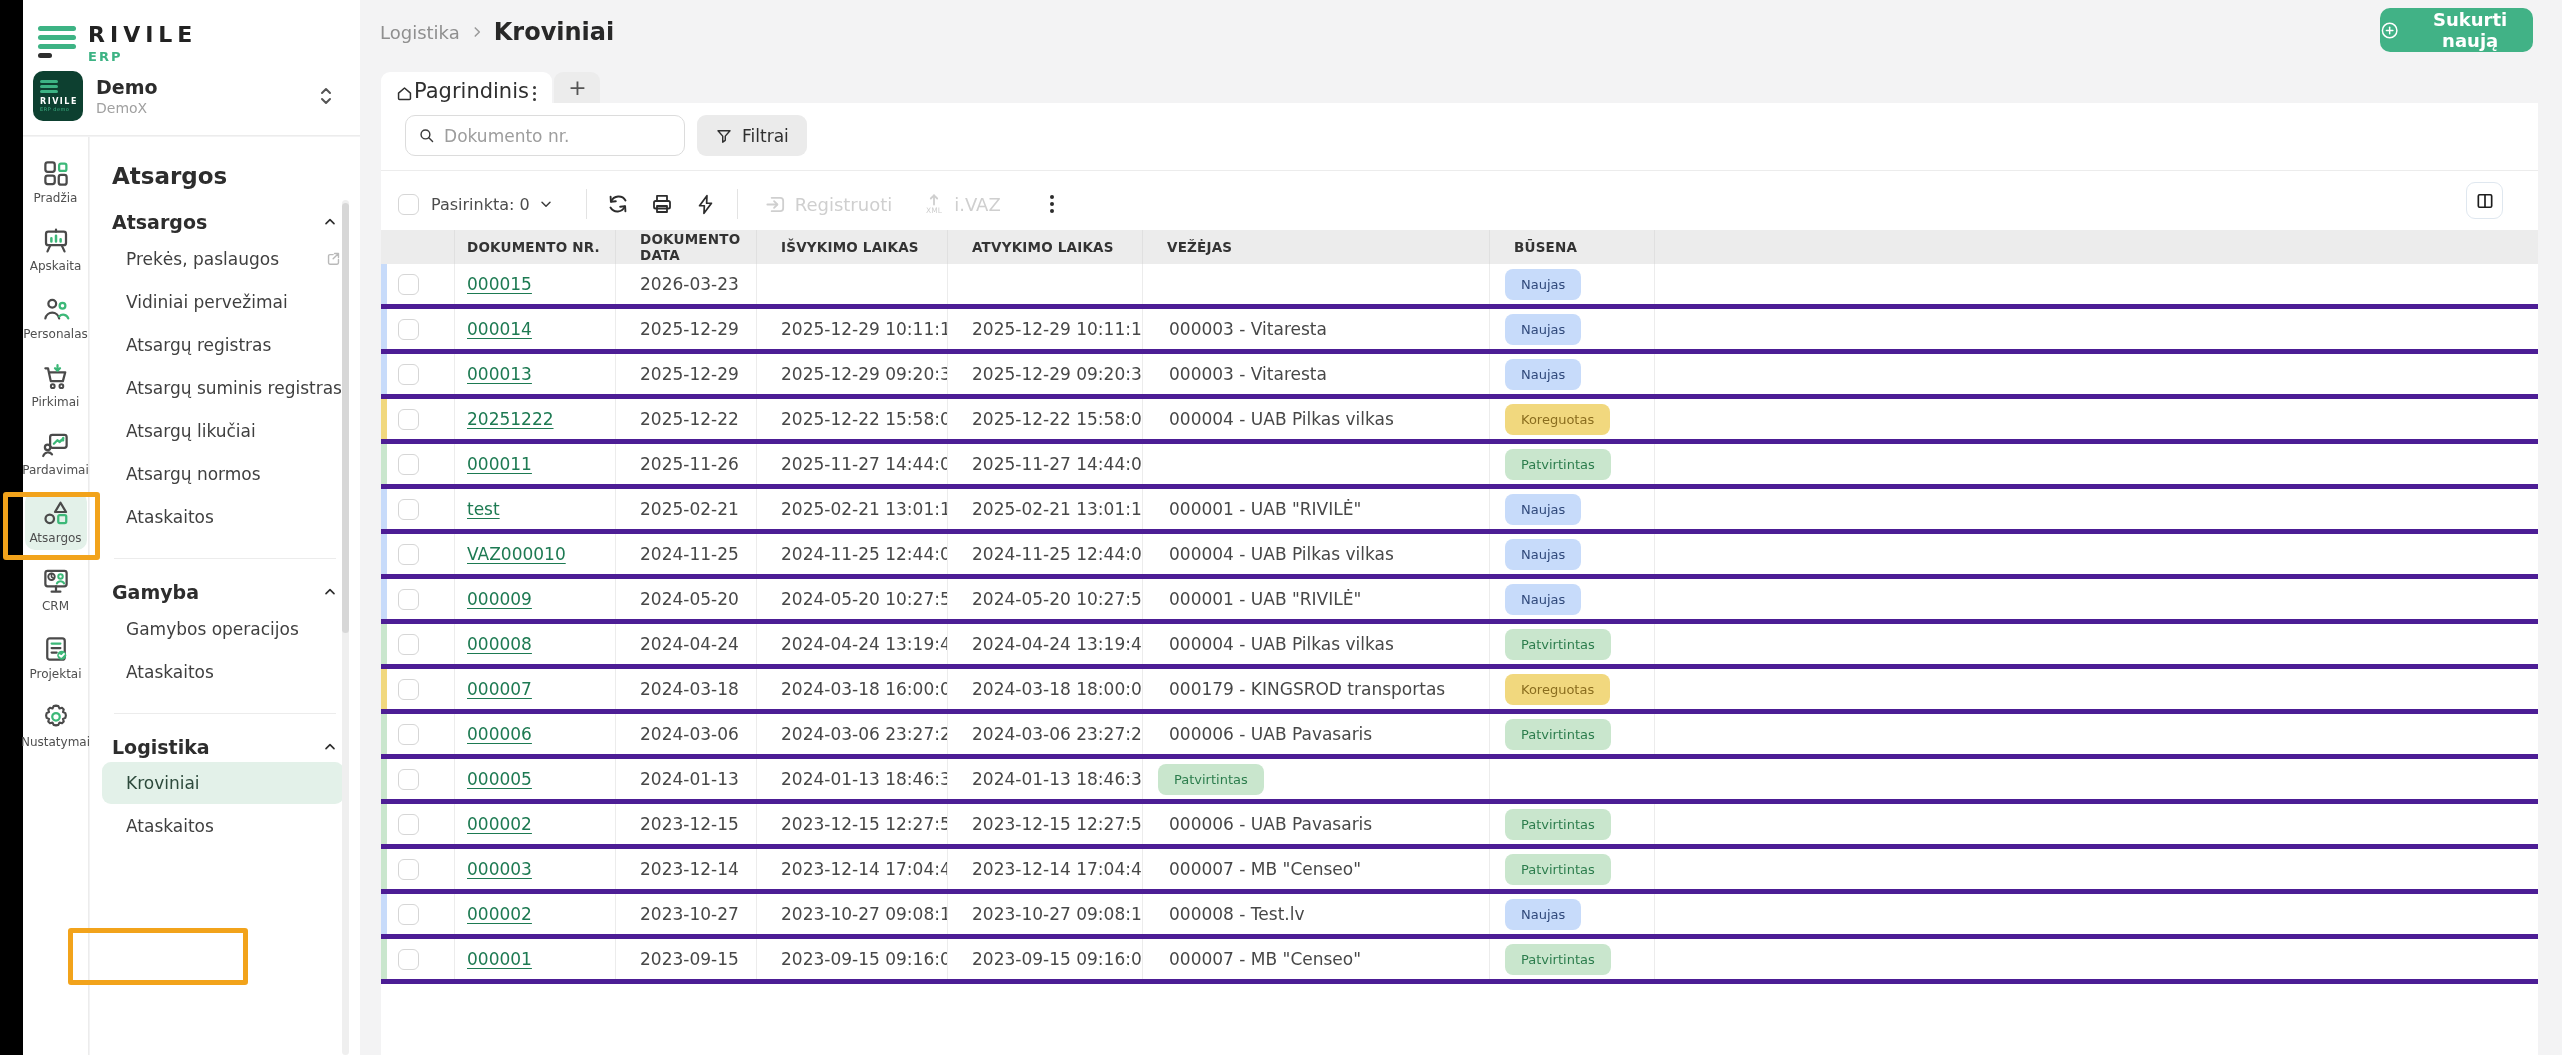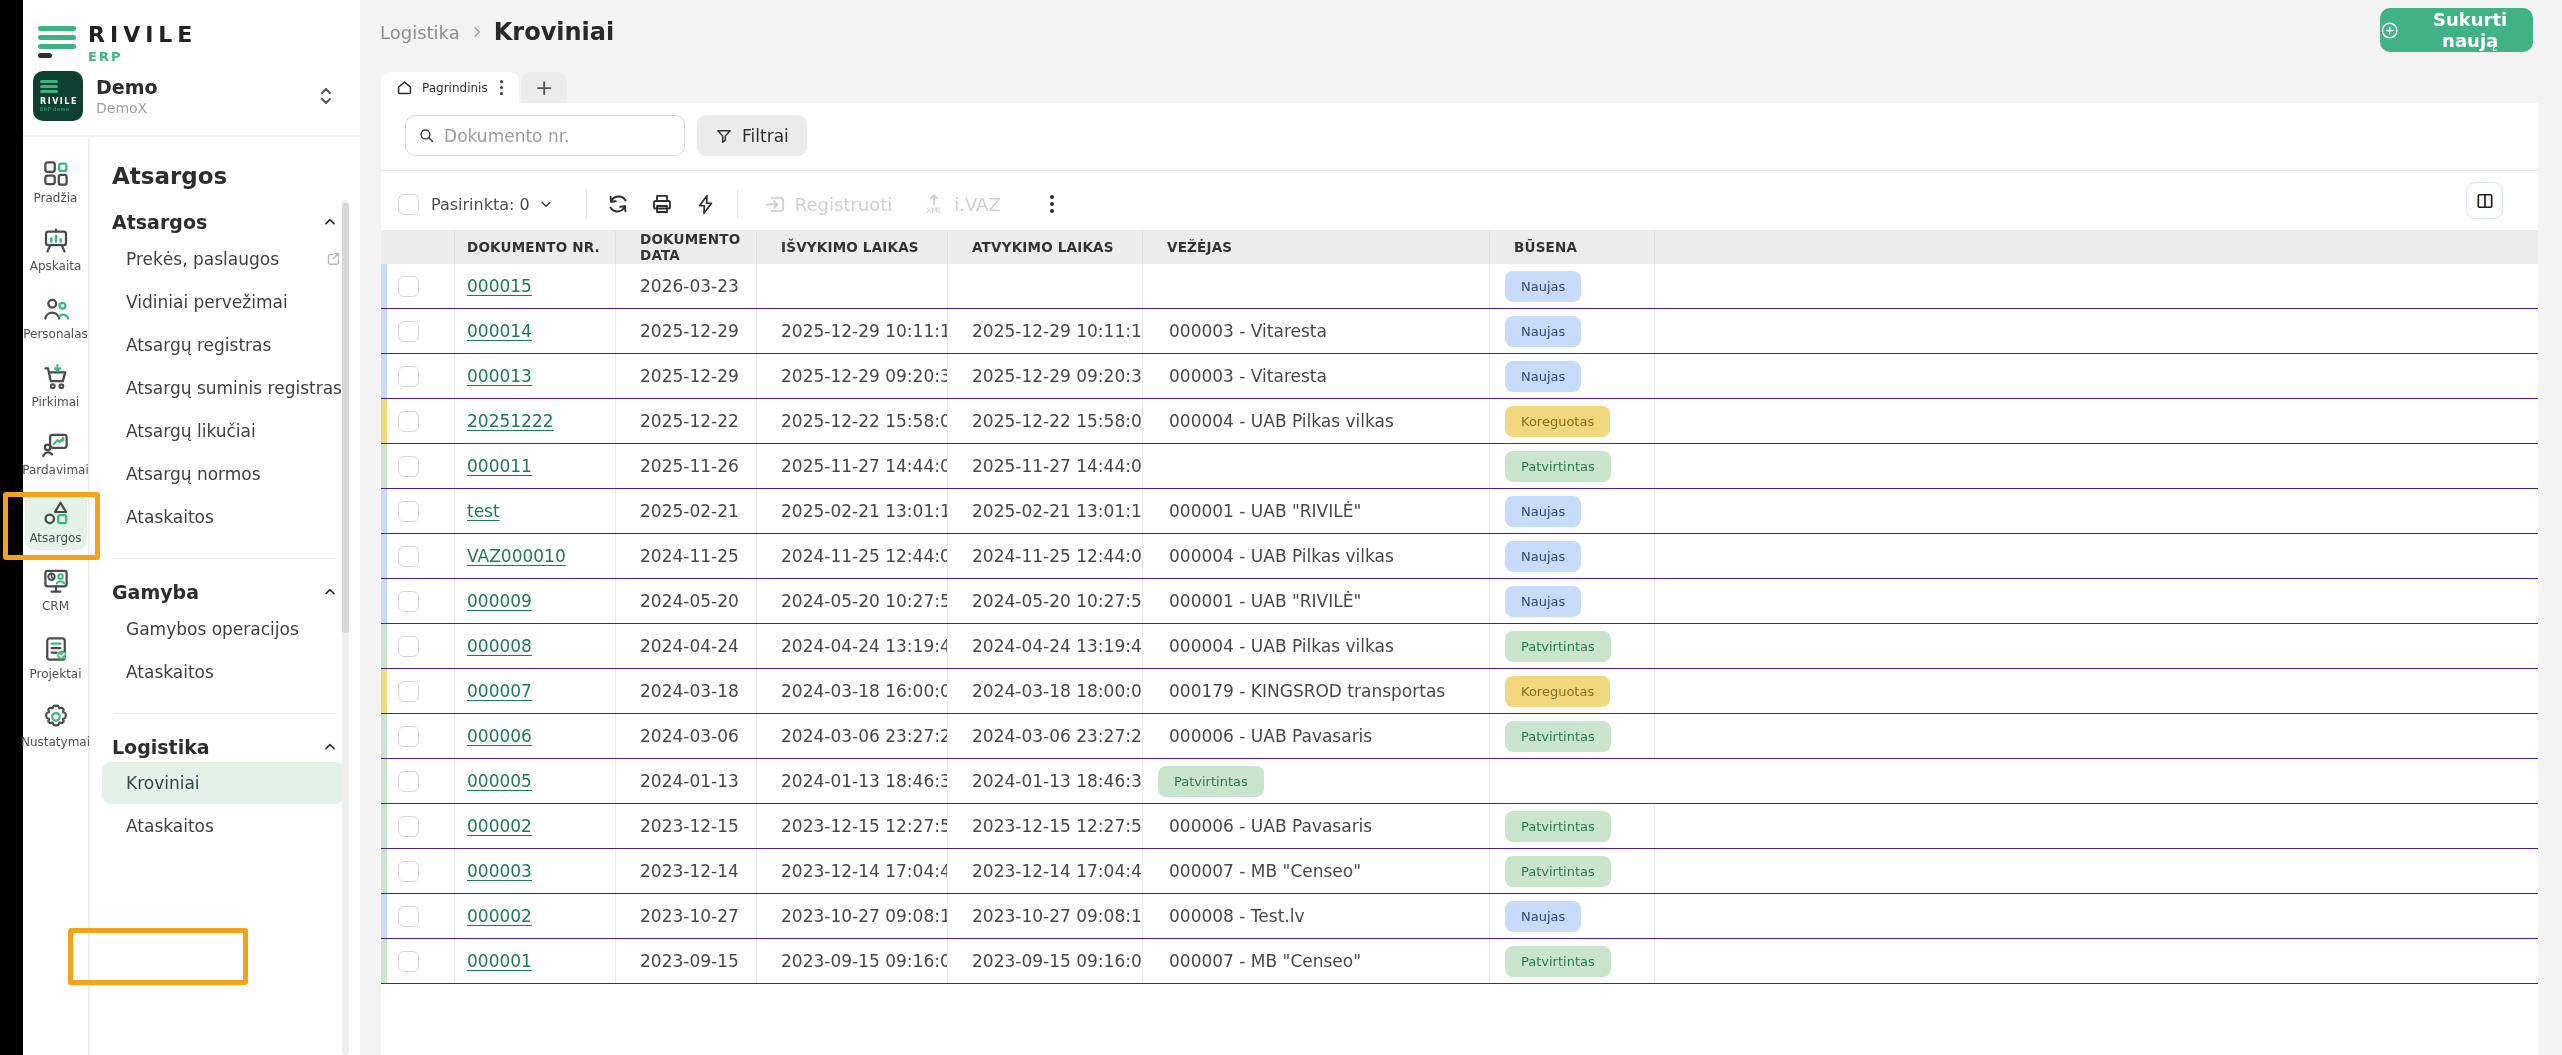--- a/index.html
+++ b/index.html
@@ -49,21 +49,21 @@
 
   
   .main { position:absolute; left:361px; top:0; width:2201px; height:1055px; background:#f3f3f4; }
   .breadcrumb { position:absolute; left:19px; top:18px; display:flex; align-items:center; gap:10px; }
   .bc-parent { font-size:18px; color:#8f8f8f; cursor:pointer; }
   .bc-sep { color:#9a9a9a; display:flex; }
   .bc-current { font-size:24px; font-weight:700; color:#282828; }
   .create-btn { position:absolute; left:2019px; top:8px; width:153px; height:44px; background:#41b286; border:none; border-radius:10px; color:#fff; font-size:18px; font-weight:600; display:flex; align-items:center; justify-content:center; gap:8px; cursor:pointer; font-family:inherit; }
 
   .tabs { position:absolute; left:20px; top:72px; display:flex; align-items:flex-end; gap:2px; }
-  .tab { height:31px; border-radius:9px 9px 0 0; display:flex; align-items:center; padding:0 14px; gap:8px; font-size:12px; color:#2f2f2f; cursor:pointer; }
+  .tab { height:31px; border-radius:9px 9px 0 0; display:flex; align-items:flex-end; padding:0 14px; font-size:21px; color:#2f2f2f; cursor:pointer; }
   .tab.active { background:#fff; }
   .tab .dots { display:flex; flex-direction:column; gap:2.5px; margin-left:2px; padding:2px; cursor:pointer; }
   .tab .dots i { width:3.5px; height:3.5px; border-radius:50%; background:#3a3a3a; }
   .tab-add { width:46px; height:31px; background:#ececec; border-radius:9px 9px 0 0; display:flex; align-items:center; justify-content:center; font-size:22px; color:#555; cursor:pointer; }
 
   .card { position:absolute; left:20px; top:103px; width:2157px; height:952px; background:#fff; }
 
   .search-box { position:absolute; left:24px; top:12px; width:280px; height:41px; border:1.5px solid #dcdcdc; border-radius:10px; background:#fff; display:flex; align-items:center; padding:0 12px; gap:9px; }
   .search-box input { border:none; outline:none; font-size:17px; color:#333; width:100%; font-family:inherit; background:transparent; }
   .search-box input::placeholder { color:#9d9d9d; }
@@ -81,21 +81,21 @@
   .columns-btn { position:absolute; right:35px; top:79px; width:37px; height:37px; border:1px solid #dfe7ef; border-radius:9px; background:#fff; display:flex; align-items:center; justify-content:center; cursor:pointer; color:#222; }
 
   
   .grid-row { display:grid; grid-template-columns:74px 161px 141px 191px 195px 347px 165px 1fr; }
   .thead { position:absolute; left:0; top:127px; width:100%; height:34px; background:#ececec; }
   .thead .hc { display:flex; align-items:center; font-size:13.5px; font-weight:700; color:#333; letter-spacing:.2px; line-height:1.15; border-right:1px solid #e0e0e0; padding:2px 10px 2px 24px; text-transform:uppercase; }
   .thead .hc:first-child { padding-left:17px; }
   .thead .hc:nth-child(2) { padding-left:12px; }
   .thead .hc:last-child { border-right:none; }
   .tbody { position:absolute; left:0; top:161px; width:100%; }
-  .trow { height:45px; border-bottom:1px solid #4c1d95; position:relative; background:#fff; }
+  .trow { height:45px; border-bottom:5px solid #4c1d95; position:relative; background:#fff; }
   .trow .strip { position:absolute; left:0; top:0; width:6px; height:100%; }
   .trow .tc { display:flex; align-items:center; font-size:17px; color:#474747; border-right:1px solid #ececec; padding-left:24px; overflow:hidden; white-space:nowrap; }
   .trow .tc.c0 { padding-left:17px; }
   .trow .tc.c1 { padding-left:12px; }
   .trow .tc.c5 { padding-left:26px; }
   .trow .tc.c6 { padding-left:15px; }
   .trow .tc.c7 { border-right:none; }
   .doc-link { color:#1d7a52; text-decoration:underline; text-underline-offset:3px; text-decoration-thickness:1px; cursor:pointer; }
   .badge { display:inline-flex; align-items:center; height:31px; padding:0 16px; border-radius:8px; font-size:13px; }
 

